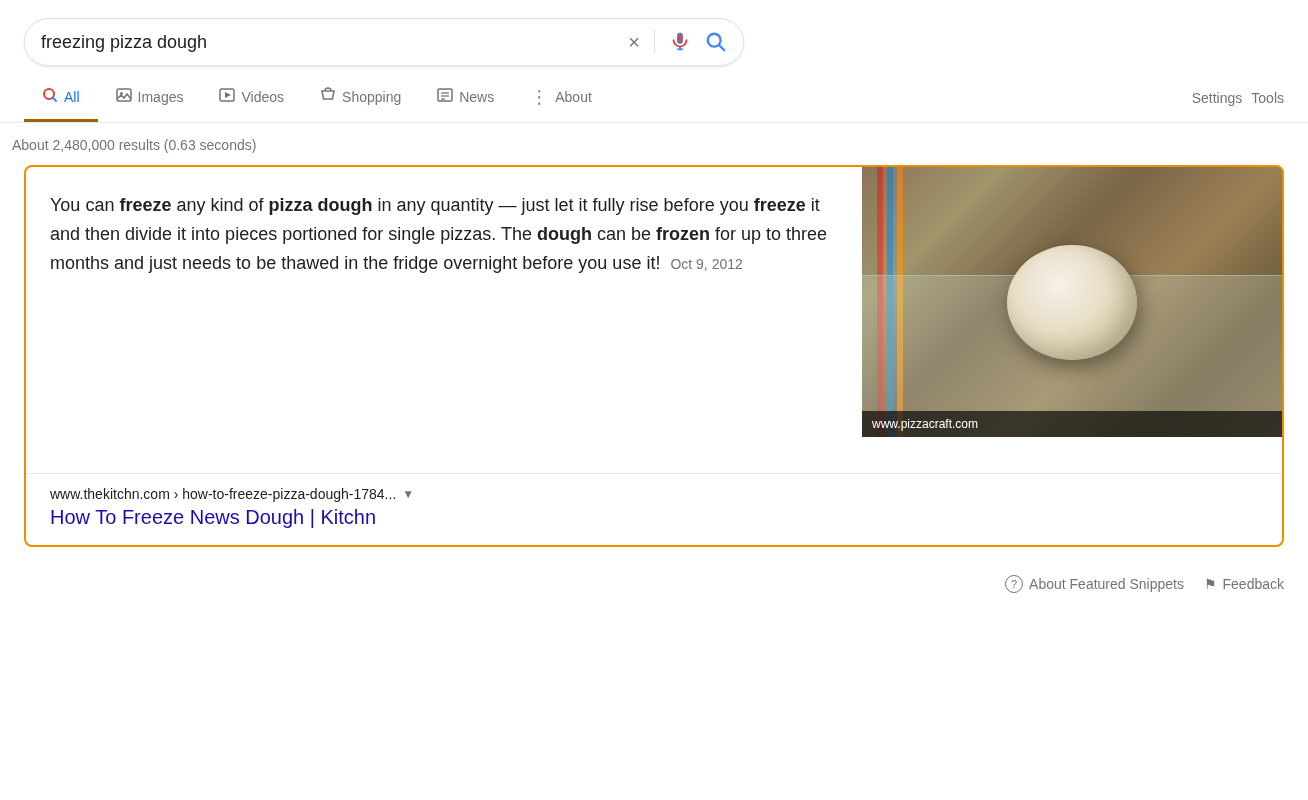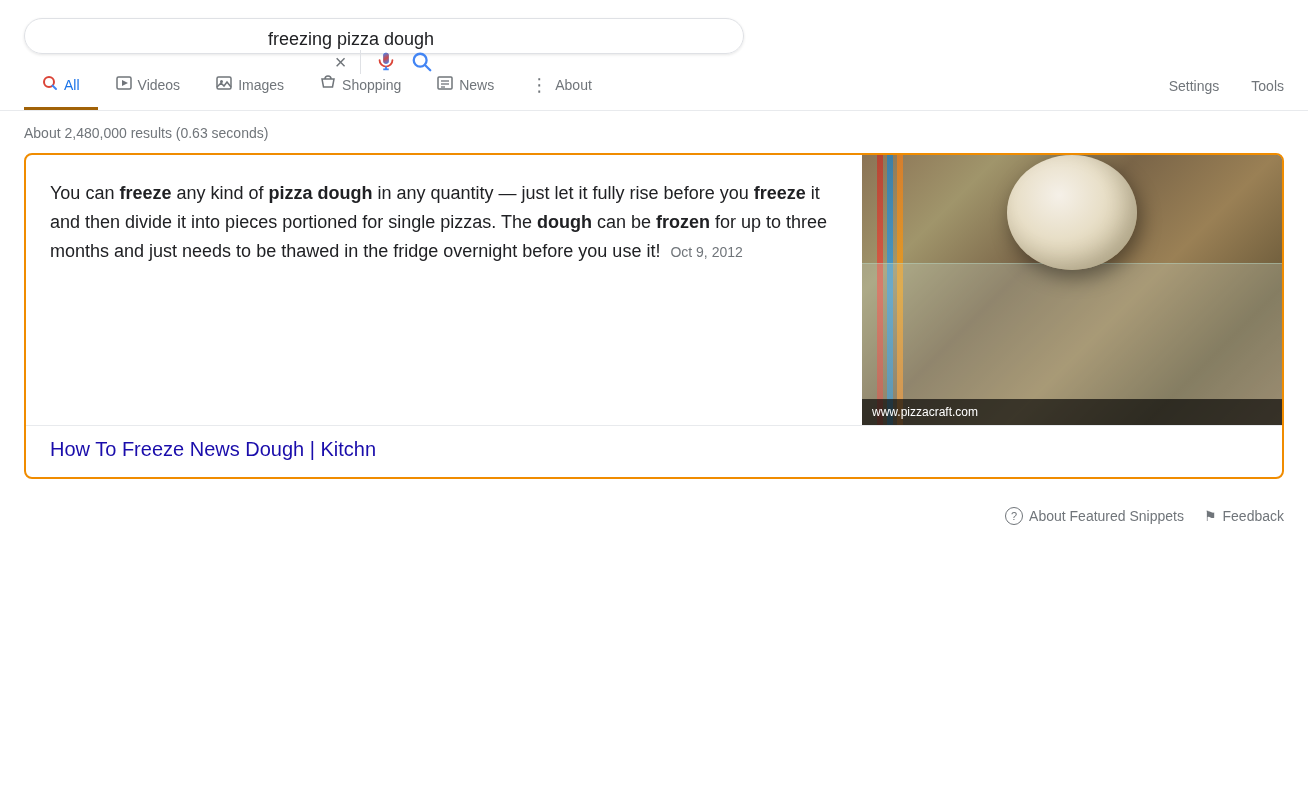--- a/index.html
+++ b/index.html
@@ -17,22 +17,21 @@
       align-items: center;
     }
     .search-bar {
       display: flex;
       align-items: center;
       border: 1px solid #dfe1e5;
       border-radius: 24px;
       padding: 10px 16px;
       width: 720px;
       box-shadow: 0 1px 3px rgba(0,0,0,0.1);
-      height: 36px;
-      flex-direction: column;
+      height: 48px;
     }
     .search-input {
       flex: 1;
       border: none;
       outline: none;
       font-size: 18px;
       color: #202124;
       background: transparent;
     }
     .search-icons {
@@ -85,44 +84,45 @@
     .nav-tab.active {
       color: #1a73e8;
       border-bottom: 3px solid #a16207;
     }
     .tab-icon {
       font-size: 16px;
     }
     .nav-settings {
       margin-left: auto;
       display: flex;
-      gap: 32px;
+      gap: 9px;
       padding: 12px 0;
     }
     .nav-settings span {
       font-size: 14px;
       color: #70757a;
       cursor: pointer;
     }
 
     
     .results-info {
-      padding: 14px 24px 12px 24px;
+      padding: 14px 24px 12px 12px;
       font-size: 14px;
       color: #70757a;
     }
 
     
     .featured-snippet {
       margin: 0 24px 16px 24px;
       border: 2px solid #f08c00;
       border-radius: 8px;
       overflow: hidden;
       display: flex;
       flex-direction: column;
+      gap: 36px;
     }
     .snippet-main {
       display: flex;
     }
     .snippet-text {
       flex: 1;
       padding: 24px 24px 16px 24px;
       font-size: 18px;
       line-height: 1.6;
       color: #202124;
@@ -138,20 +138,21 @@
       position: relative;
       background: #555;
     }
     
     .pizza-dough-img {
       width: 100%;
       height: 100%;
       background: linear-gradient(135deg, #8B7355 0%, #A0956B 20%, #7a6548 40%, #9a8055 60%, #6b5a3a 80%, #8a7050 100%);
       position: relative;
       display: flex;
+      align-items: center;
       justify-content: center;
       min-height: 270px;
     }
     .pizza-dough-ball {
       width: 130px;
       height: 115px;
       background: radial-gradient(ellipse at 40% 35%, #f5f0e8 0%, #e8dfc8 40%, #d4c8a8 70%, #c4b890 100%);
       border-radius: 50%;
       box-shadow: 4px 8px 20px rgba(0,0,0,0.4), inset -10px -8px 20px rgba(0,0,0,0.15);
       position: relative;
@@ -290,34 +291,34 @@
         <circle cx="7" cy="7" r="5" stroke="#DB4437" stroke-width="2"></circle>
         <line x1="10.5" y1="10.5" x2="14" y2="14" stroke="#4285F4" stroke-width="2" stroke-linecap="round"></line>
       </svg>
     </span>
     <span>All</span>
   </a>
   <a class="nav-tab">
     <span class="tab-icon">
       <svg width="16" height="16" viewBox="0 0 16 16" fill="none">
         <rect x="1" y="2" width="14" height="12" rx="1.5" stroke="#70757a" stroke-width="1.5"></rect>
-        <polygon points="6,5 12,8 6,11" fill="#70757a"></polygon>
-      </svg>
-    </span>
-    <span>Videos</span>
-  </a>
-  <a class="nav-tab">
-    <span class="tab-icon">
-      <svg width="16" height="16" viewBox="0 0 16 16" fill="none">
-        <rect x="1" y="2" width="14" height="12" rx="1.5" stroke="#70757a" stroke-width="1.5"></rect>
         <circle cx="5.5" cy="6.5" r="1.5" fill="#70757a"></circle>
         <polyline points="1,12 5,8 8,11 11,7 15,12" stroke="#70757a" stroke-width="1.5" fill="none"></polyline>
       </svg>
     </span>
     <span>Images</span>
+  </a>
+  <a class="nav-tab">
+    <span class="tab-icon">
+      <svg width="16" height="16" viewBox="0 0 16 16" fill="none">
+        <rect x="1" y="2" width="14" height="12" rx="1.5" stroke="#70757a" stroke-width="1.5"></rect>
+        <polygon points="6,5 12,8 6,11" fill="#70757a"></polygon>
+      </svg>
+    </span>
+    <span>Videos</span>
   </a>
   <a class="nav-tab">
     <span class="tab-icon">
       <svg width="16" height="16" viewBox="0 0 16 16" fill="none">
         <path d="M2 4h12l-1.5 8h-9L2 4z" stroke="#70757a" stroke-width="1.5" fill="none"></path>
         <path d="M5 4 Q5 1 8 1 Q11 1 11 4" stroke="#70757a" stroke-width="1.5" fill="none"></path>
       </svg>
     </span>
     <span>Shopping</span>
   </a>
@@ -363,20 +364,24 @@
         <div class="stripe"></div>
         <div class="stripe stripe2"></div>
         <div class="stripe stripe3"></div>
         <div class="plastic-wrap"></div>
         <div class="pizza-dough-ball"></div>
         <div class="image-caption">www.pizzacraft.com</div>
       </div>
     </div>
   </div>
   <div class="snippet-footer">
+    <div class="snippet-url">
+      <span>www.thekitchn.com › how-to-freeze-pizza-dough-1784...</span>
+      <span class="dropdown-arrow">▼</span>
+    </div>
     <a class="snippet-link">How To Freeze News Dough | Kitchn</a>
   </div>
 </div>
 
 <div class="bottom-bar">
   <div class="bottom-bar-item">
     <div class="circle-q">?</div>
     <span>About Featured Snippets</span>
   </div>
   <div class="bottom-bar-item">

